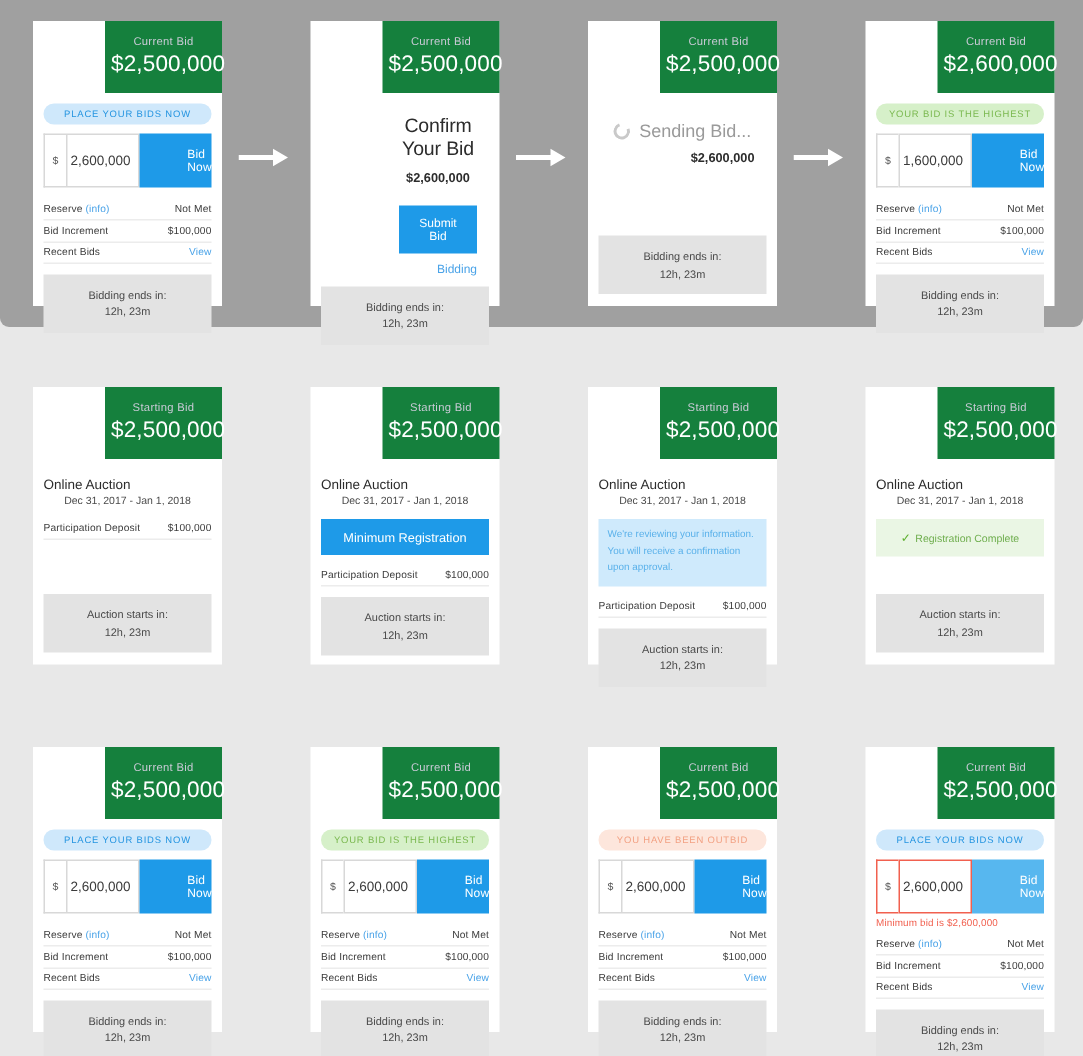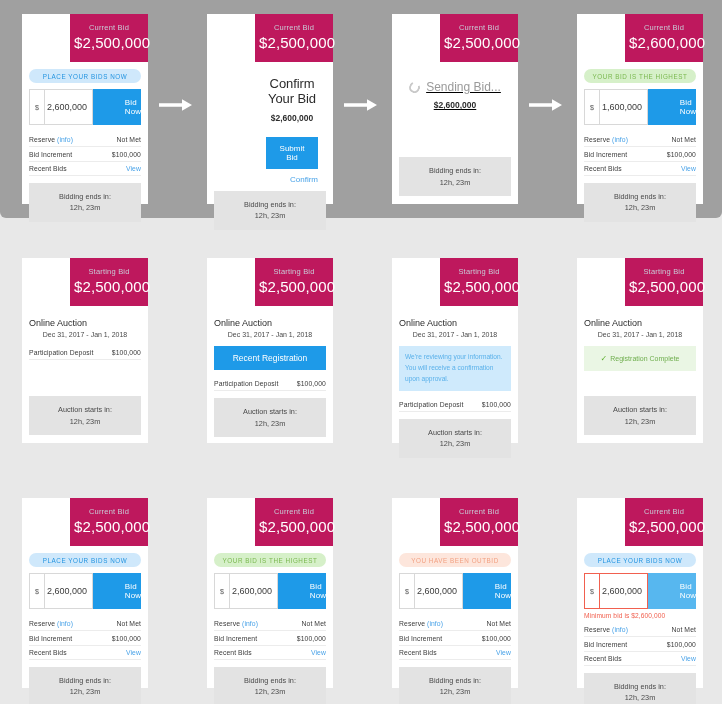--- a/index.html
+++ b/index.html
@@ -24,21 +24,21 @@
 
   
   .card {
     position: absolute;
     width: 126px;
     background: #ffffff;
     display: flex;
     flex-direction: column;
   }
   .card-hdr {
-    background: #be185d;
+    background: #15803d;
     color: #ffffff;
     text-align: center;
     padding: 9px 4px 11px 4px;
     margin-left: 48px;
   }
   .hdr-label { font-size: 7.5px; color: #c9cad6; letter-spacing: .2px; }
   .hdr-amount { font-size: 15px; font-weight: 400; margin-top: 2px; letter-spacing: .1px; }
 
   .card-body { padding: 7px 7px 0 7px; flex: 1; display: flex; flex-direction: column; }
 
@@ -108,21 +108,21 @@
   .confirm-actions {
     margin-top: 14px; display: flex; align-items: flex-end; justify-content: center; gap: 6px; flex-direction: column;
   }
   .btn-submit {
     background: #1e9ae8; color: #fff; font-size: 8px;
     padding: 7px 9px;
   }
   .btn-cancel { color: #4aa3e8; font-size: 8px; }
 
   
-  .sending-wrap { padding: 18px 8px 0 8px; text-align: center; text-decoration: underline; }
+  .sending-wrap { padding: 18px 8px 0 8px; text-align: right; }
   .sending-line { display: flex; align-items: center; justify-content: center; gap: 6px; }
   .spinner {
     width: 11px; height: 11px; border-radius: 50%;
     border: 2px solid #c9c9c9; border-top-color: transparent;
     transform: rotate(25deg);
   }
   .sending-text { font-size: 12px; color: #9a9a9a; }
   .sending-amount { font-size: 8.5px; color: #2c2c2c; margin-top: 6px; font-weight: bold; }
 
   
@@ -194,21 +194,21 @@
     <div class="card-hdr">
       <div class="hdr-label">Current Bid</div>
       <div class="hdr-amount">$2,500,000</div>
     </div>
     <div class="card-body" style="padding:0 7px 0 7px;">
       <div class="confirm-wrap">
         <div class="confirm-title">Confirm Your Bid</div>
         <div class="confirm-amount">$2,600,000</div>
         <div class="confirm-actions">
           <div class="btn-submit">Submit Bid</div>
-          <div class="btn-cancel">Confirm</div>
+          <div class="btn-cancel">Bidding</div>
         </div>
       </div>
       <div class="spacer"></div>
       <div class="timer">
         <div>Bidding ends in:</div>
         <div>12h, 23m</div>
       </div>
     </div>
   </div>
 
@@ -297,21 +297,21 @@
   </div>
 
   <div class="card" style="left:207px; top:258px; height:185px;">
     <div class="card-hdr">
       <div class="hdr-label">Starting Bid</div>
       <div class="hdr-amount">$2,500,000</div>
     </div>
     <div class="card-body">
       <div class="reg-title">Online Auction</div>
       <div class="reg-dates">Dec 31, 2017 - Jan 1, 2018</div>
-      <div class="reg-btn">Recent Registration</div>
+      <div class="reg-btn">Minimum Registration</div>
       <div class="det">
         <span>Participation Deposit</span>
         <span>$100,000</span>
       </div>
       <div class="spacer"></div>
       <div class="timer">
         <div>Auction starts in:</div>
         <div>12h, 23m</div>
       </div>
     </div>

